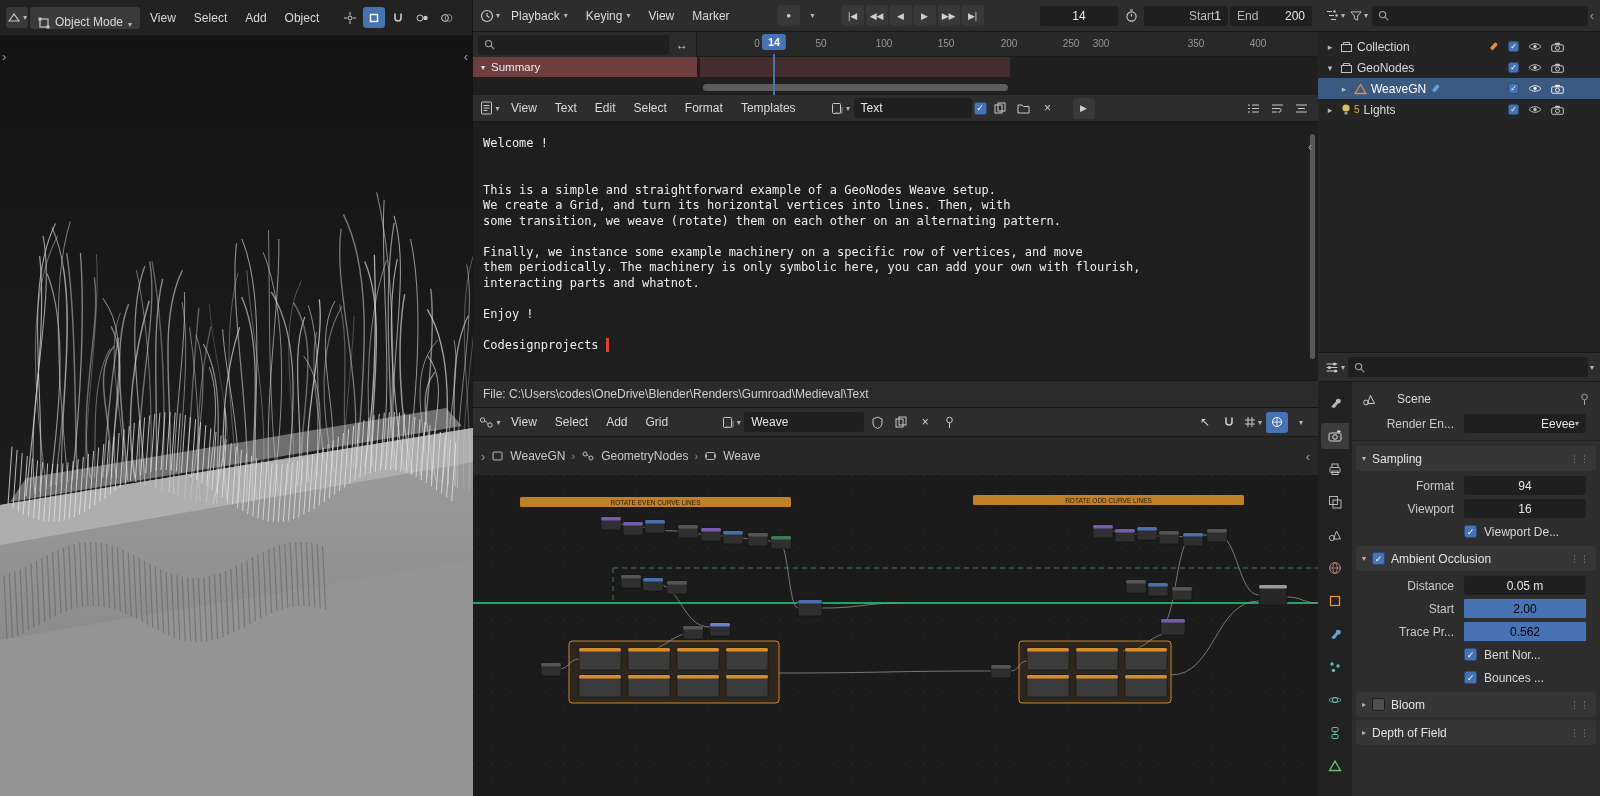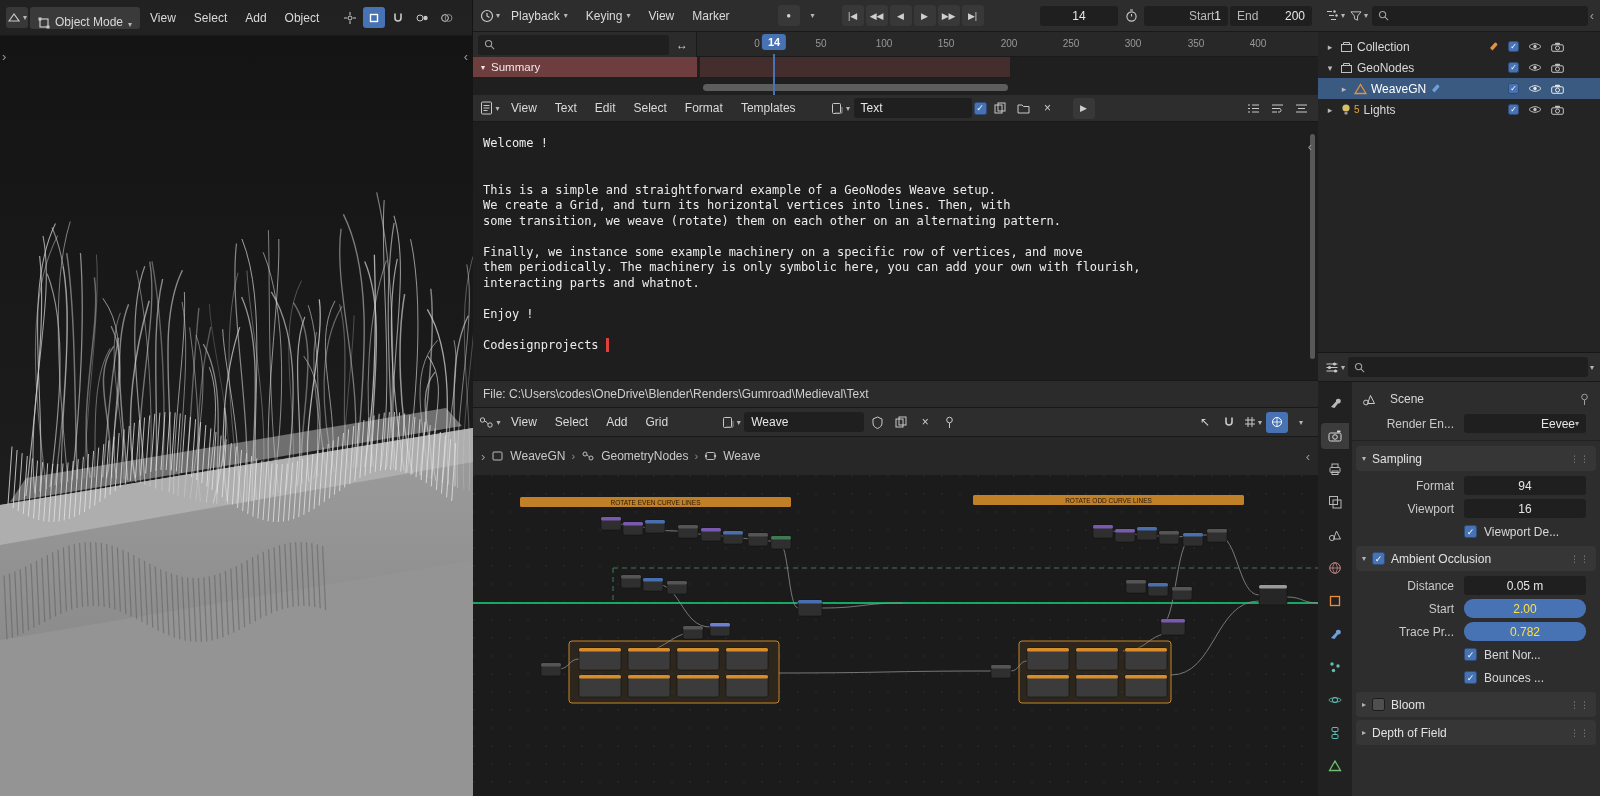--- a/index.html
+++ b/index.html
@@ -9,21 +9,21 @@
 .abs{position:absolute}
 svg{display:block}
 .ehdr{display:flex;align-items:center;gap:2px;padding:0 6px;background:#2d2d2d;border-bottom:1px solid #191919}
 .menu{padding:4px 8px;border-radius:3px;white-space:nowrap;color:#dadada;display:inline-flex;align-items:center;gap:4px}
 .chev{font-size:8px;color:#b5b5b5}
 .btn{display:inline-flex;align-items:flex-end;gap:5px;height:22px;padding:0 8px;border-radius:3px;background:#3a3a3a}
 .ibtn{display:inline-flex;align-items:center;justify-content:center;gap:2px;height:21px;min-width:22px;border-radius:3px;background:#383838;color:#cfcfcf}
 .ibtn.flat{background:transparent}
 .ibtn.on{background:#4772b3;color:#fff}
 .field{display:flex;align-items:center;background:#1f1f1f;border-radius:3px;height:20px;padding:0 7px;color:#e6e6e6}
-.slider{display:flex;align-items:center;justify-content:center;background:#4772b3;border-radius:9px;height:19px;color:#fde047}
+.slider{display:flex;align-items:center;justify-content:center;background:#4772b3;border-radius:1px;height:19px;color:#000000}
 .cb{width:13px;height:13px;border-radius:2.5px;background:#4f4f4f;border:1px solid #1b1b1b;display:inline-flex;align-items:center;justify-content:center;font-size:9px;color:#fff;flex:none}
 .cb.on{background:#4772b3;border-color:#2e4c78}
 .cb.sm{width:11px;height:11px;font-size:8px}
 .earr{position:absolute;font-size:13px;color:#9a9a9a;line-height:1}
 .dots{color:#8a8a8a;font-size:9px;letter-spacing:1px}
 
 .vp3d{left:0;top:0;width:473px;height:796px;border-right:1px solid #141414}
 .vp-hdr{position:absolute;left:0;top:0;right:0;height:36px;z-index:3;background:#232323e6}
 
 .mid{left:473px;top:0;width:845px;height:796px;background:#1f1f1f}
@@ -58,21 +58,21 @@
 .orow.sel{background:#3a5a82;color:#fff}
 .oicons{margin-left:auto;display:flex;align-items:center;gap:9px;padding-right:30px}
 .tw{width:12px;text-align:center;color:#b9b9b9;font-size:9px;flex:none}
 .badge{color:#e8a33a;font-size:10px;margin-left:-2px}
 
 .pr-h{left:0;top:352px;width:282px;height:30px;border-top:1px solid #161616}
 .tabstrip{left:0;top:382px;width:34px;height:414px;background:#212121;display:flex;flex-direction:column;align-items:center;gap:7px;padding-top:8px}
 .tab{width:28px;height:26px;display:flex;align-items:center;justify-content:center;border-radius:4px 0 0 4px}
 .tab.on{background:#3c3c3c}
 .pr-body{left:34px;top:382px;width:248px;height:414px;background:#2d2d2d;overflow:hidden;padding-top:4px}
-.ctxrow{display:flex;align-items:center;gap:14px;height:26px;padding:0 10px}
+.ctxrow{display:flex;align-items:center;gap:21px;height:26px;padding:0 10px}
 .prow{display:flex;align-items:center;height:23px;padding-right:14px}
 .plabel{width:112px;text-align:right;padding-right:10px;color:#c9c9c9;white-space:nowrap;overflow:hidden;flex:none}
 .pval{flex:1;display:flex;align-items:center;gap:6px}
 .pval .field,.pval .slider{flex:1;justify-content:center;height:19px}
 .phdr{display:flex;align-items:center;gap:6px;height:25px;margin:3px 4px;padding:0 6px;background:#363636;border-radius:4px;color:#e2e2e2}
 .psep{height:1px;background:#222;margin:5px 0}
 .srch{flex:1;display:flex;align-items:center;gap:5px;background:#1f1f1f;border-radius:3px;height:20px;padding:0 6px}
 </style>
 </head>
 <body>
@@ -438,21 +438,21 @@
       </span>
     </div>
 
     <div class="tl-ruler abs">
       <span class="tick" style="left:284px">0</span>
       <span class="tick" style="left:348px">50</span>
       <span class="tick" style="left:411px">100</span>
       <span class="tick" style="left:473px">150</span>
       <span class="tick" style="left:536px">200</span>
       <span class="tick" style="left:598px">250</span>
-      <span class="tick" style="left:660px">300</span>
+      <span class="tick" style="left:628px">300</span>
       <span class="tick" style="left:723px">350</span>
       <span class="tick" style="left:785px">400</span>
     </div>
     <div class="tl-chan abs">
       <span class="srch">
         <svg width="11" height="11" viewBox="0 0 12 12">
             <circle cx="5" cy="5" r="3.4" fill="none" stroke="#9f9f9f" stroke-width="1.2"></circle>
             <path d="M7.6,7.6 L11,11" stroke="#9f9f9f" stroke-width="1.2"></path>
           </svg>
       </span>
@@ -1123,21 +1123,21 @@
         <span class="pval">
             <span class="slider">
               <span>2.00</span>
             </span>
           </span>
       </div>
       <div class="prow">
         <span class="plabel">Trace Pr...</span>
         <span class="pval">
             <span class="slider">
-              <span>0.782</span>
+              <span>0.562</span>
             </span>
           </span>
       </div>
       <div class="prow">
         <span class="plabel"></span>
         <span class="pval" style="gap:7px">
           <span class="cb on">✓</span>
           <span>Bent Nor...</span>
         </span>
       </div>

